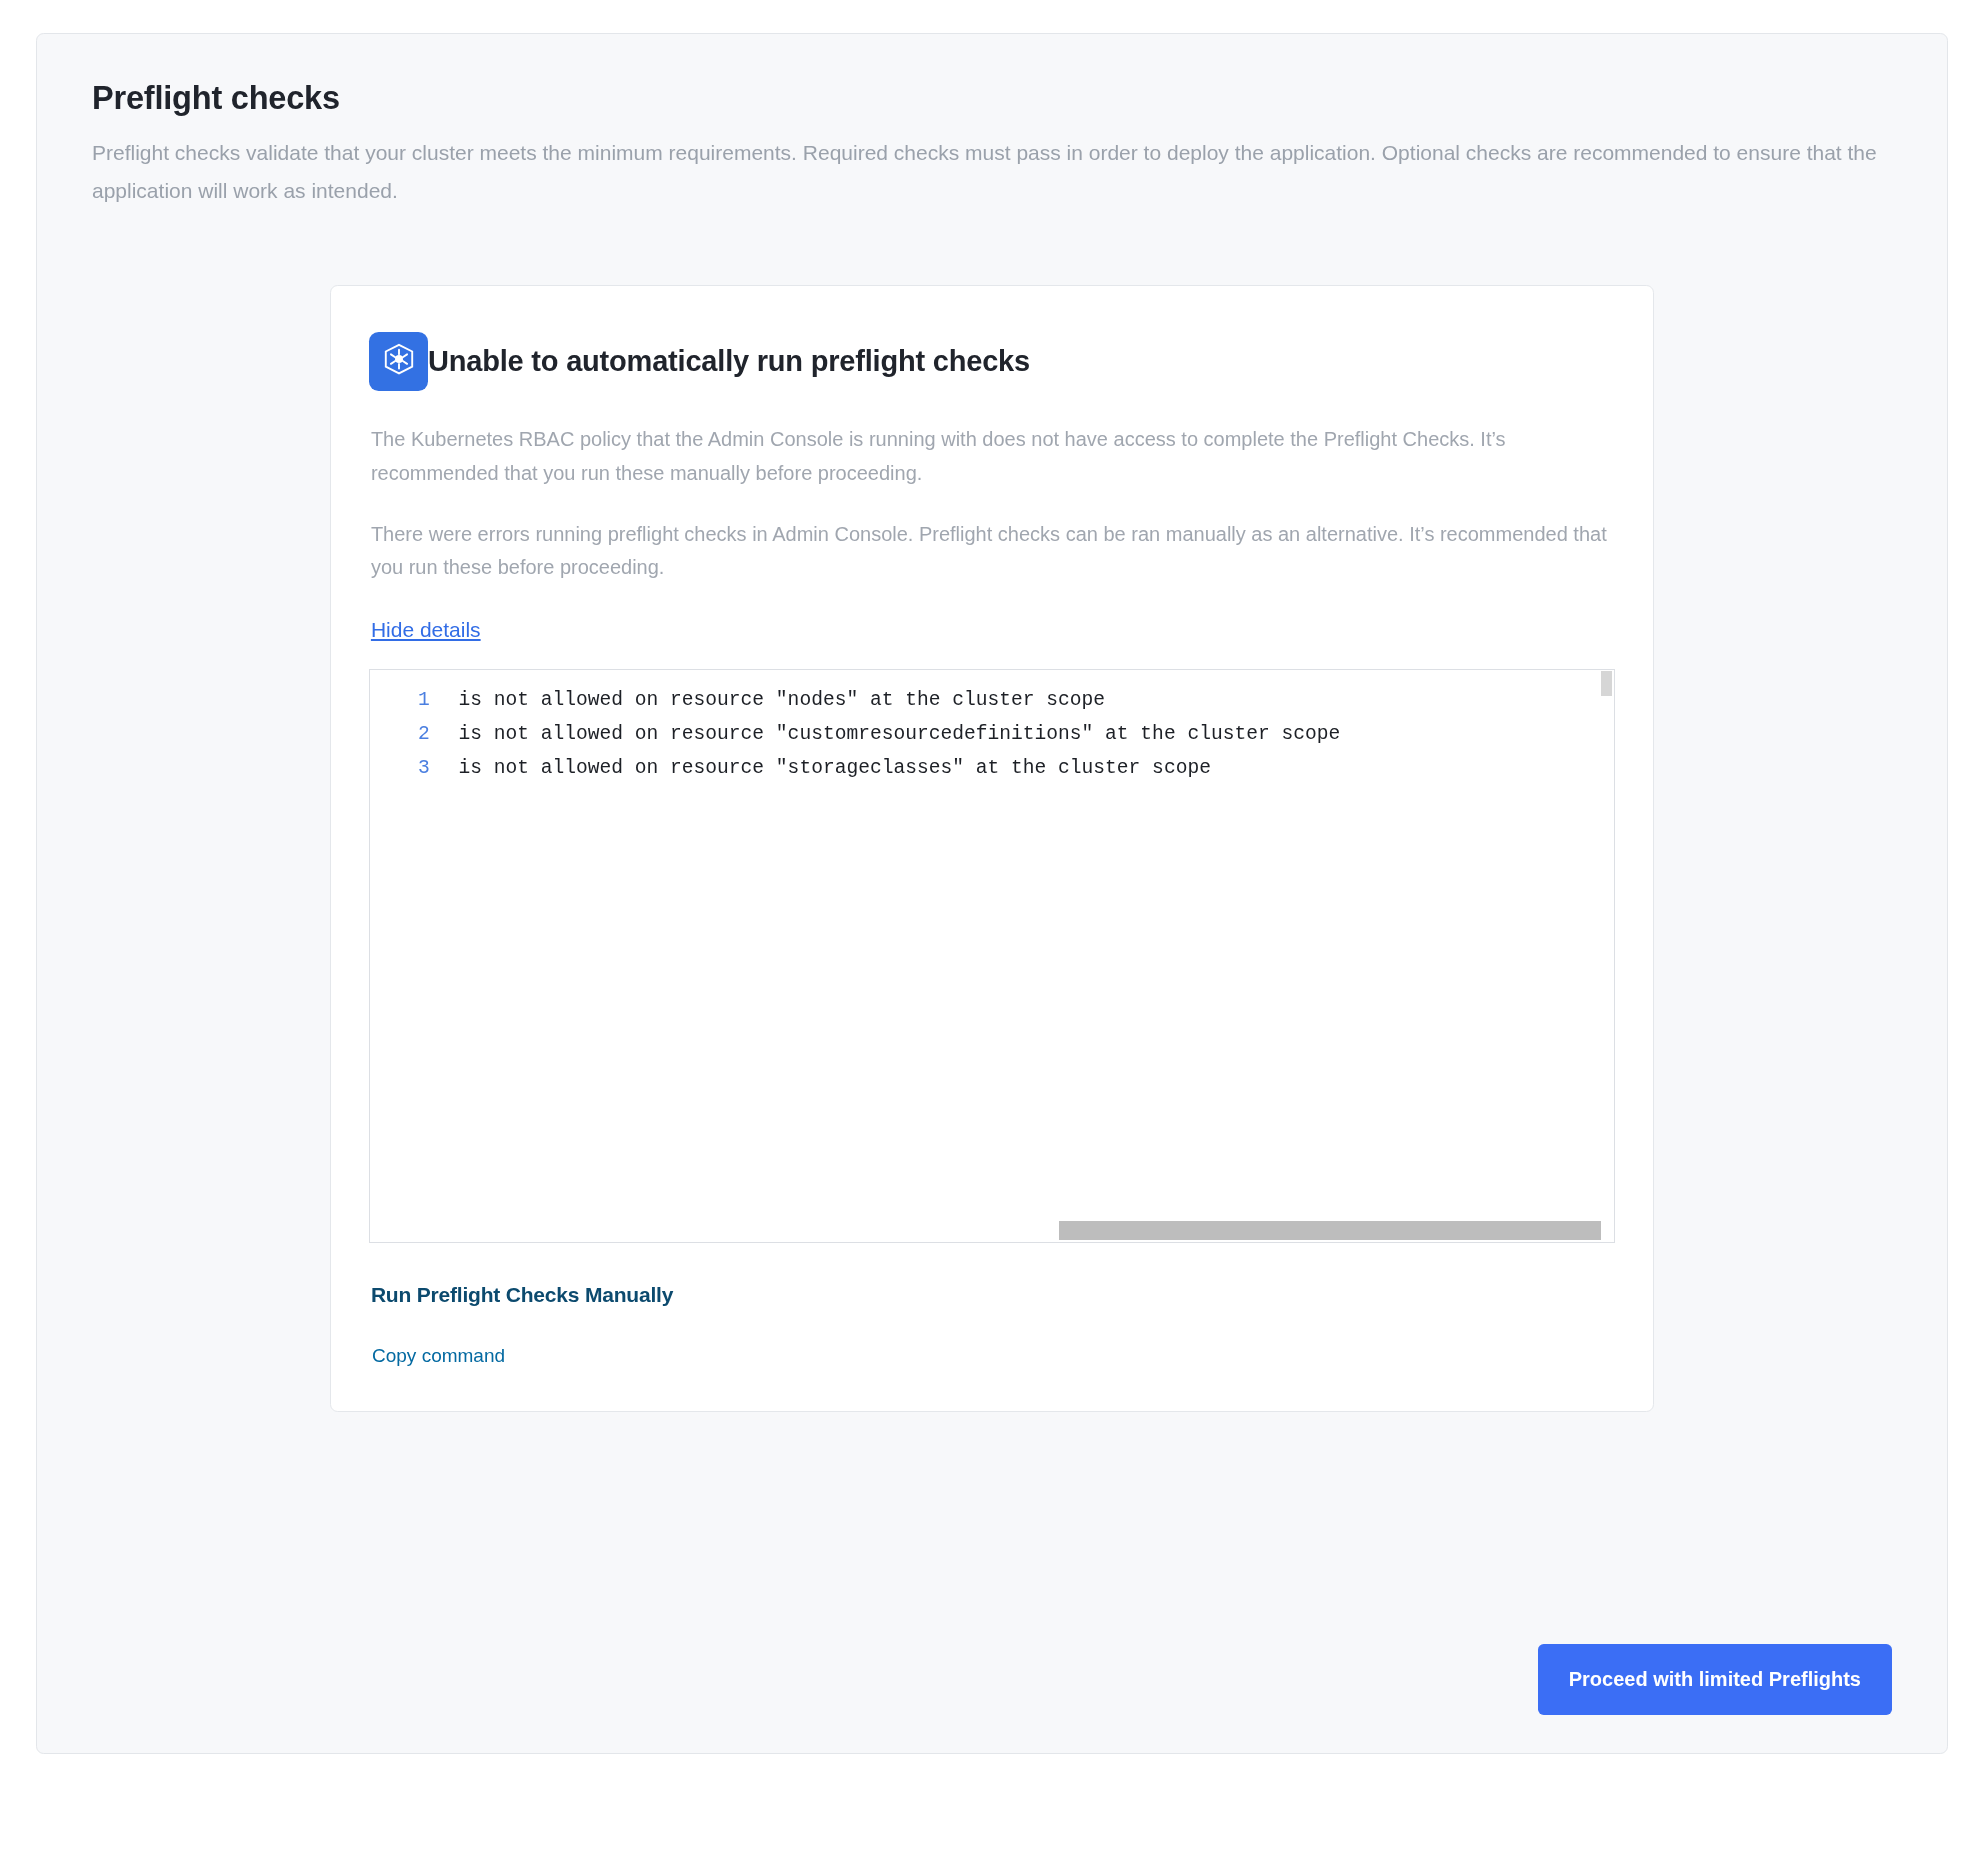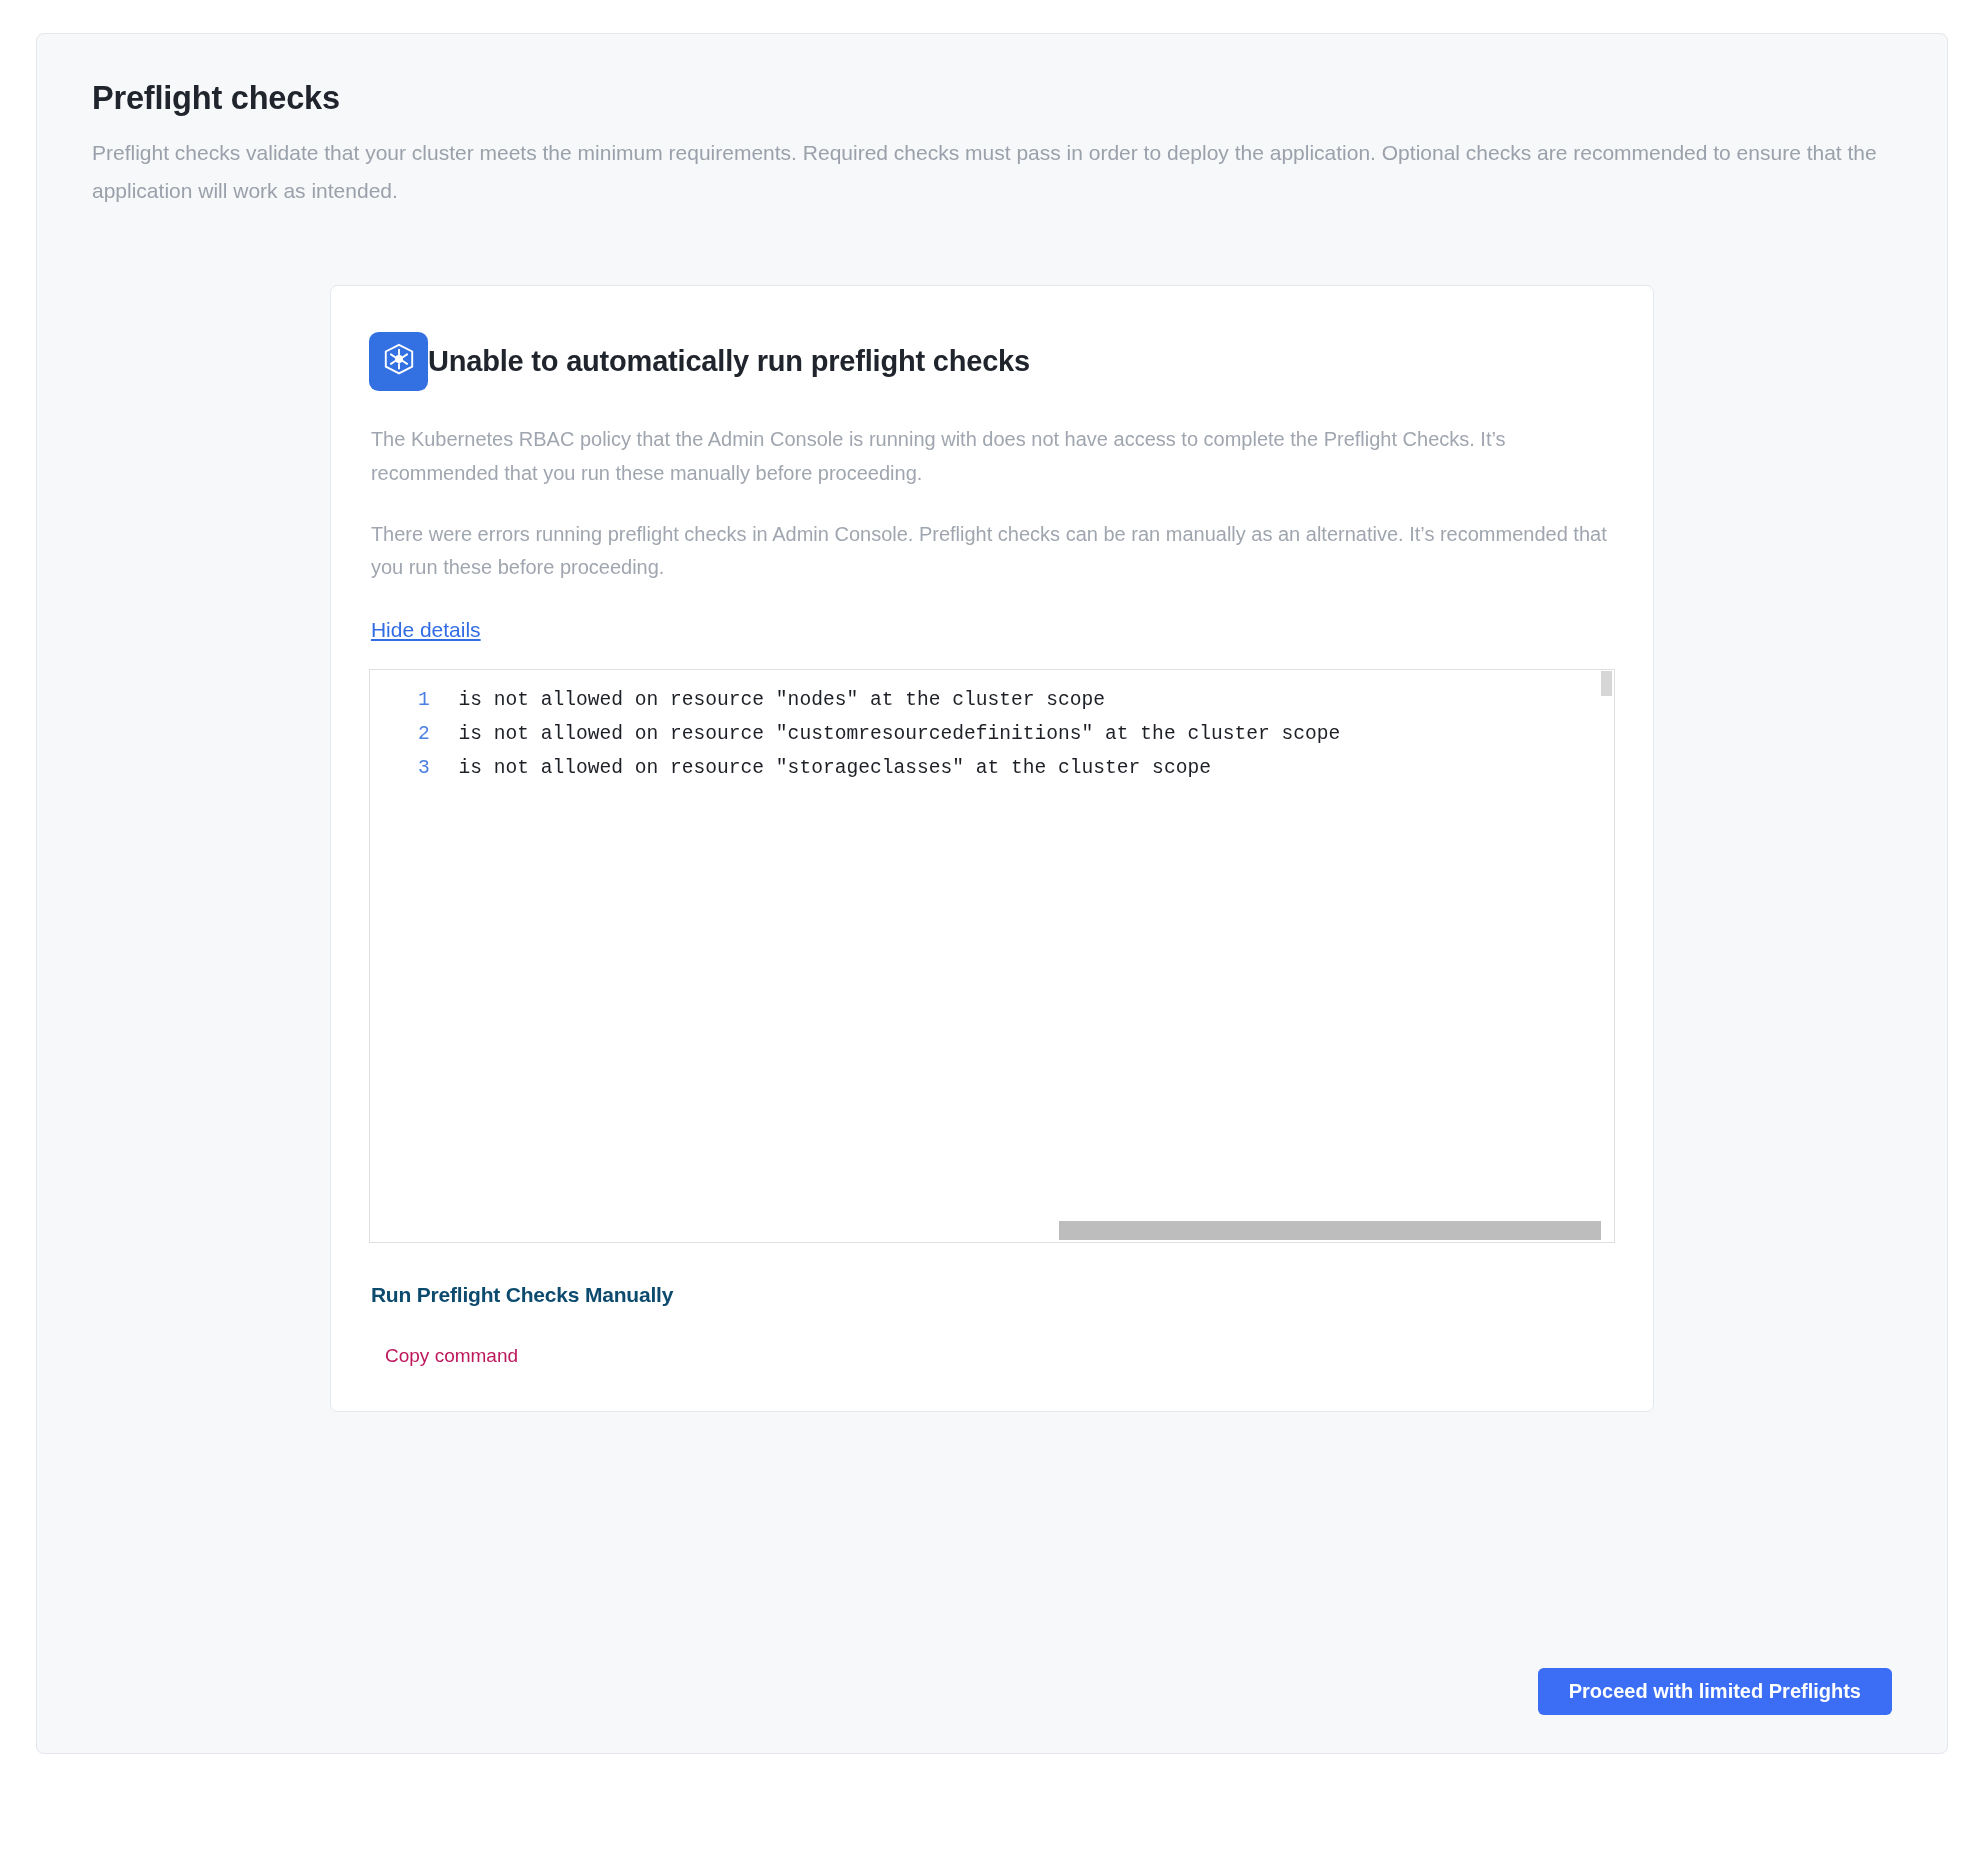--- a/index.html
+++ b/index.html
@@ -189,41 +189,41 @@
     overflow: hidden;
   }
 
   .cmd-strong {
     font-weight: bold;
   }
 
   .copy-link {
     display: inline-block;
     margin-top: 21px;
-    margin-left: 16px;
-    color: #be185d;
+    margin-left: 3px;
+    color: #0369a1;
     font-size: 19px;
     cursor: pointer;
   }
 
   .footer {
     position: absolute;
     right: 55px;
     bottom: 38px;
   }
 
   .primary-btn {
     background: #3b6ef5;
     color: #ffffff;
     border: none;
     border-radius: 5.7px;
     font-family: "Liberation Sans", sans-serif;
     font-size: 20px;
     font-weight: bold;
-    padding: 12px 31px;
+    padding: 24px 31px;
     cursor: pointer;
   }
 </style>
 </head>
 <body>
 
 <div class="page">
   <div class="panel">
 
     <h1 class="page-title">Preflight checks</h1>

